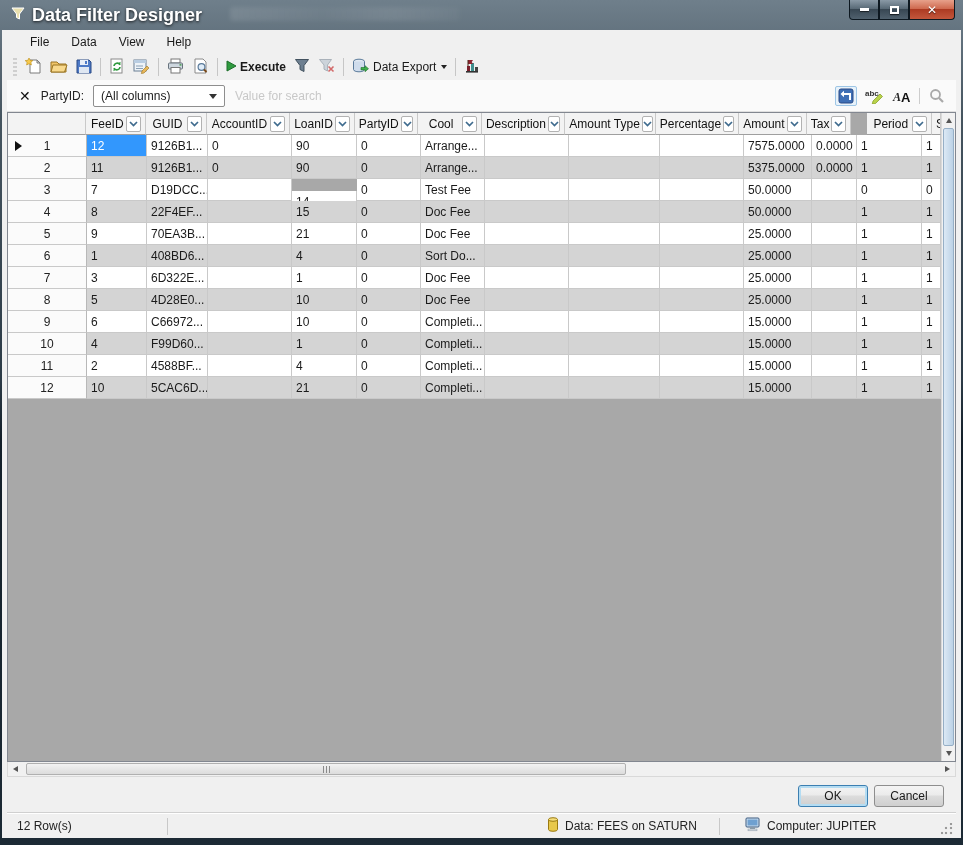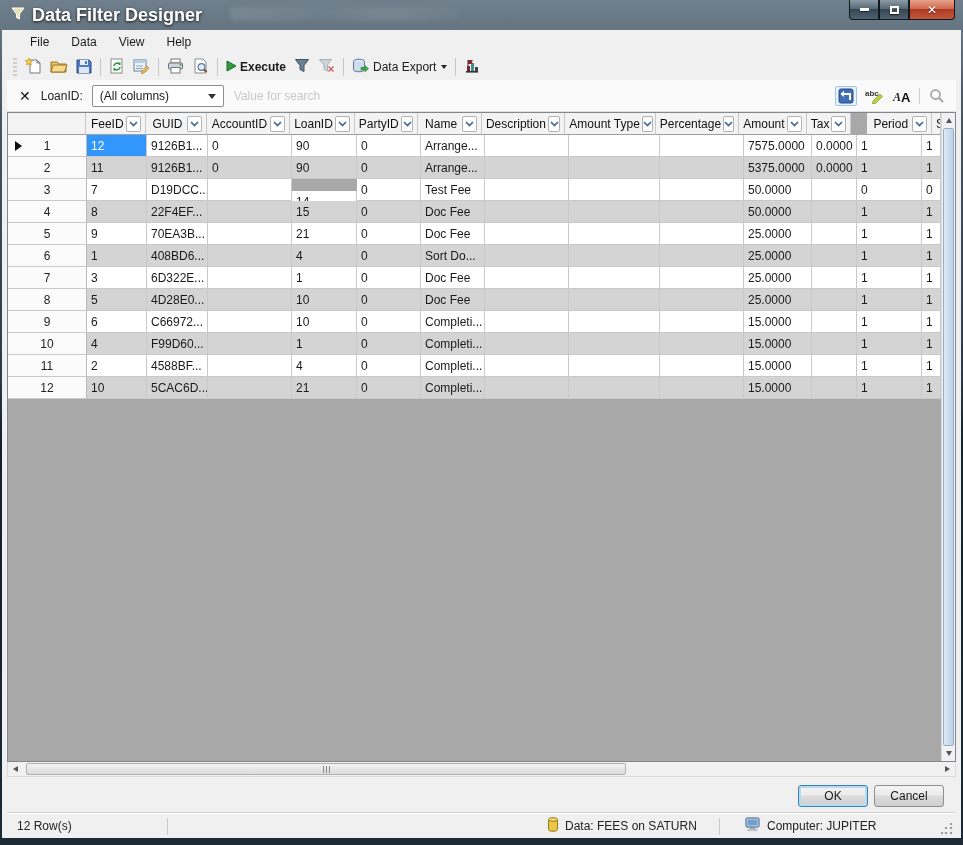--- a/index.html
+++ b/index.html
@@ -243,21 +243,21 @@
               <rect x="7" y="5" width="3" height="8" fill="#3e8e8e"></rect>
               <rect x="11" y="9" width="3" height="4" fill="#444"></rect>
               <path d="M4 2 h5 l-1.3 2 1.3 2 h-5z" fill="#8e2431"></path>
               <line x1="4" y1="2" x2="4" y2="8" stroke="#4a2a1a"></line>
             </svg></span>
         </span>
     </div>
 
     <div class="searchbar">
       <span class="search-x">✕</span>
-      <span class="search-label">LoanID:</span>
+      <span class="search-label">PartyID:</span>
       <div class="combo">
         <span>(All columns)</span>
         <span class="combo-arrow"></span>
       </div>
       <input class="search-input" placeholder="Value for search" style="">
       <div class="sr-icons">
         <span class="sr-btn toggled">
             <svg width="16" height="16" viewBox="0 0 16 16">
               <rect x="1" y="1" width="14" height="14" rx="2" fill="#3f6fb5" stroke="#2a4a85"></rect>
               <path d="M11 12 v-5 h-5 v2.3 l-3.5-3.3 3.5-3.3 v2.3 h7 v7z" fill="#fff"></path>
@@ -323,21 +323,21 @@
             </div>
             <div class="g-cell g-head" style="width: 64px;">
               <span class="h-label">PartyID</span>
               <span class="h-drop">
                 <svg width="9" height="6" viewBox="0 0 9 6">
                   <path d="M1 1 L4.5 4.5 L8 1" stroke="#3f6b8e" stroke-width="1.7" fill="none"></path>
                 </svg>
               </span>
             </div>
             <div class="g-cell g-head" style="width: 64px;">
-              <span class="h-label">Name</span>
+              <span class="h-label">Cool</span>
               <span class="h-drop">
                 <svg width="9" height="6" viewBox="0 0 9 6">
                   <path d="M1 1 L4.5 4.5 L8 1" stroke="#3f6b8e" stroke-width="1.7" fill="none"></path>
                 </svg>
               </span>
             </div>
             <div class="g-cell g-head" style="width: 84px;">
               <span class="h-label">Description</span>
               <span class="h-drop">
                 <svg width="9" height="6" viewBox="0 0 9 6">

